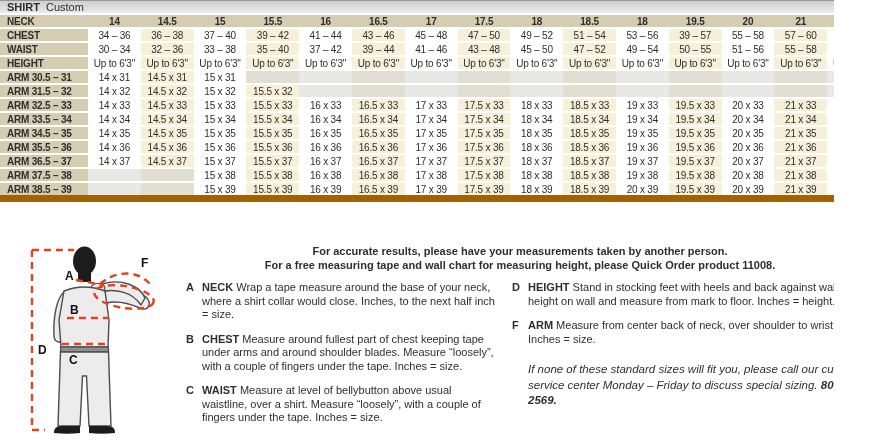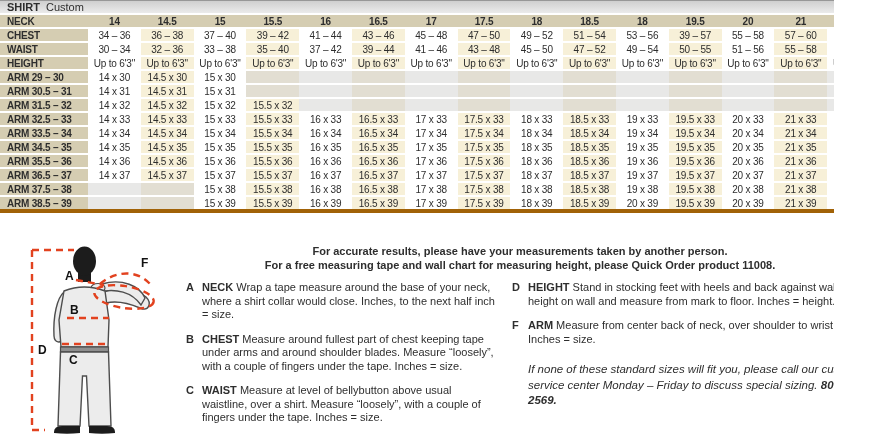--- a/index.html
+++ b/index.html
@@ -25,21 +25,21 @@
     border-bottom:2px solid #fff;white-space:nowrap;overflow:hidden;
   }
   #sizetable td.rowlabel{
     text-align:left;padding-left:7px;font-weight:bold;background:#d5cdb2;
   }
   #sizetable tr.neckrow td{background:#d5cdb2;font-weight:bold;}
   #sizetable td.white{background:#ffffff;}
   #sizetable td.cream{background:#f7f0d8;}
   #sizetable td.blank-white{background:#e8e8e7;}
   #sizetable td.blank-cream{background:#e2ded2;}
-  #sizetable tr:last-child td{border-bottom:4px solid #a16207;}
+  #sizetable tr:last-child td{border-bottom:7px solid #a16207;}
   
   #figurebox{position:absolute;left:12px;top:242px;width:152px;height:200px;}
   
   #intro{
     position:absolute;left:168px;top:244px;width:704px;text-align:center;
     font-weight:bold;font-size:11px;line-height:14px;
   }
   .instrcol{position:absolute;top:281px;font-size:11px;line-height:13.5px;}
   #col-left{left:186px;width:312px;}
   #col-right{left:512px;width:366px;}
@@ -132,38 +132,20 @@
           <td class="cream">Up to 6'3"</td>
           <td class="white">Up to 6'3"</td>
           <td class="cream">Up to 6'3"</td>
           <td class="white">Up to 6'3"</td>
           <td class="cream">Up to 6'3"</td>
           <td class="white">Up to 6'3"</td>
           <td class="cream">Up to 6'3"</td>
           <td class="white">Up to 6'3"</td>
         </tr>
         <tr>
-          <td class="rowlabel">ARM 29 – 30</td>
-          <td class="white">14 x 30</td>
-          <td class="cream">14.5 x 30</td>
-          <td class="white">15 x 30</td>
-          <td class="blank-cream"></td>
-          <td class="blank-white"></td>
-          <td class="blank-cream"></td>
-          <td class="blank-white"></td>
-          <td class="blank-cream"></td>
-          <td class="blank-white"></td>
-          <td class="blank-cream"></td>
-          <td class="blank-white"></td>
-          <td class="blank-cream"></td>
-          <td class="blank-white"></td>
-          <td class="blank-cream"></td>
-          <td class="blank-white"></td>
-        </tr>
-        <tr>
           <td class="rowlabel">ARM 30.5 – 31</td>
           <td class="white">14 x 31</td>
           <td class="cream">14.5 x 31</td>
           <td class="white">15 x 31</td>
           <td class="blank-cream"></td>
           <td class="blank-white"></td>
           <td class="blank-cream"></td>
           <td class="blank-white"></td>
           <td class="blank-cream"></td>
           <td class="blank-white"></td>

